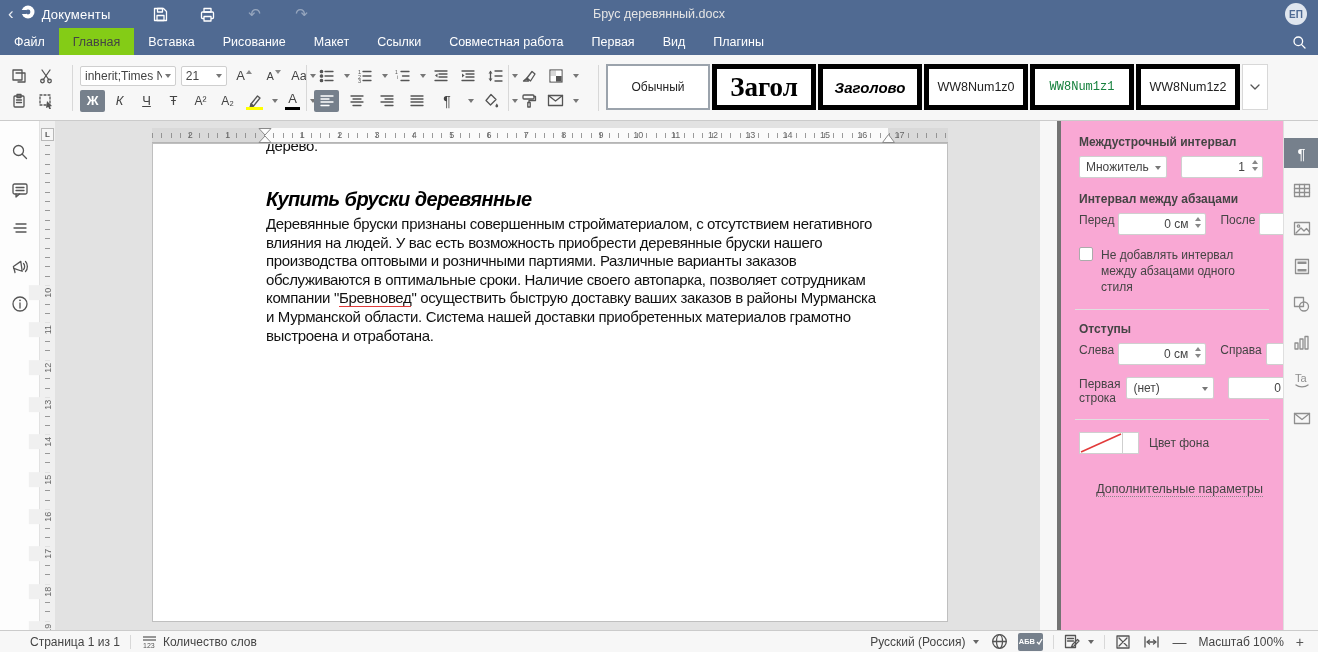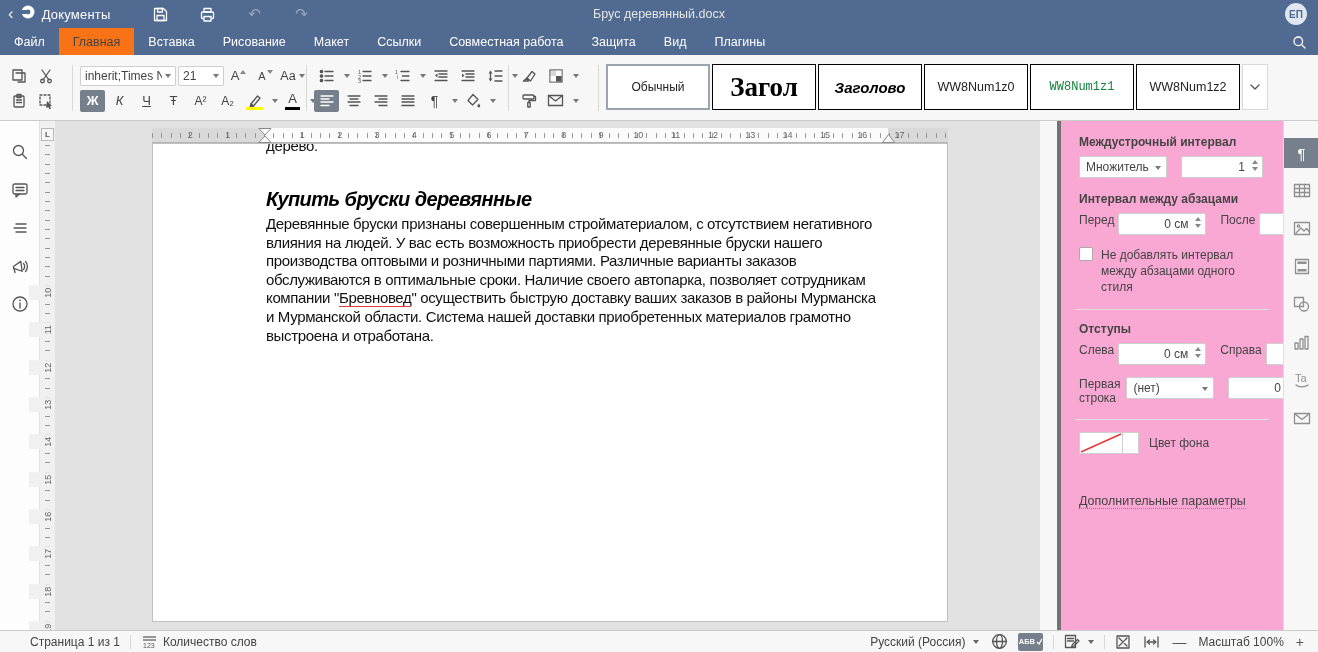--- a/index.html
+++ b/index.html
@@ -14,45 +14,45 @@
   .tb-icons { display:flex; align-items:center; gap:27px; margin-left:40px; }
   .tb-icons .hbtn { width:20px; height:20px; display:flex; align-items:center; justify-content:center; cursor:pointer; }
   .hbtn.dim { opacity:.4; }
   .undo-glyph { font-size:15px; color:#fff; }
   .doc-title { position:absolute; left:50%; transform:translateX(-50%); font-size:12.5px; color:#e5e5e5; white-space:nowrap; }
   .avatar { position:absolute; right:11px; top:3px; width:22px; height:22px; border-radius:50%; background:#dfe6ef; color:#4e6a94; font-size:10px; font-weight:bold; display:flex; align-items:center; justify-content:center; }
 
   
   .tabbar { position:absolute; left:0; top:28px; right:0; height:27px; background:#506a92; display:flex; align-items:stretch; }
   .tab { padding:0 14px; display:flex; align-items:center; color:#fff; font-size:12.5px; cursor:pointer; white-space:nowrap; }
-  .tab.active { background:#f97316; color:#444; }
+  .tab.active { background:#84cc16; color:#444; }
   .tab-search { position:absolute; right:9px; top:4px; width:20px; height:20px; display:flex; align-items:center; justify-content:center; cursor:pointer; }
 
   
   .toolbar { position:absolute; left:0; top:55px; right:0; height:66px; background:#f7f7f7; border-bottom:1px solid #cbcbcb; }
   .tgroup { position:absolute; top:0; height:66px; display:flex; flex-direction:column; justify-content:center; gap:3px; }
-  .trow { display:flex; align-items:center; gap:2px; }
+  .trow { display:flex; align-items:center; gap:2px;justify-content:space-between; }
   .tdivider { position:absolute; top:10px; height:46px; width:1px; background:#d8d8d8; }
   .btn { min-width:25px; height:22px; display:flex; align-items:center; justify-content:center; border-radius:2px; cursor:pointer; color:#444; font-size:13px; position:relative; }
   .btn.on { background:#76808c; color:#fff; }
   .btn.on svg { stroke:#fff; }
   .dd { width:0; height:0; border-left:3.5px solid transparent; border-right:3.5px solid transparent; border-top:4px solid #777; margin-left:3px; cursor:pointer; }
   .combo { height:20px; background:#fff; border:1px solid #cfcfcf; border-radius:2px; display:flex; align-items:center; padding:0 4px; font-size:12px; color:#444; cursor:pointer; overflow:hidden; white-space:nowrap; }
   .combo .val { flex:1; overflow:hidden; }
   .bold-b { font-weight:bold; }
   .ital-b { font-style:italic; }
   .und-b { text-decoration:underline; }
   .pen-bar { position:absolute; left:4px; bottom:2px; width:17px; height:3px; background:#ffff00; }
   .col-bar { position:absolute; left:5px; bottom:2px; width:15px; height:3px; background:#000; }
   .case-b { font-size:12.5px; }
   svg.ic { stroke:#555; fill:none; stroke-width:1.3; stroke-linecap:round; stroke-linejoin:round; }
 
   
   .styles { position:absolute; left:606px; top:9px; display:flex; gap:2px; }
-  .stylebox { width:104px; height:46px; background:#fff; border:1px solid #000000; display:flex; align-items:center; justify-content:center; overflow:hidden; cursor:pointer; white-space:nowrap; }
+  .stylebox { width:104px; height:46px; background:#fff; border:5px solid #000000; display:flex; align-items:center; justify-content:center; overflow:hidden; cursor:pointer; white-space:nowrap; }
   .stylebox.selected { border:2px solid #9ba3ac; }
   .st-normal { font-size:12px; color:#222; }
   .st-h1 { font-family:"Liberation Serif",serif; font-size:27px; font-weight:bold; color:#000; }
   .st-h2 { font-size:15px; font-weight:bold; font-style:italic; color:#000; }
   .st-num { font-size:12.5px; color:#222; }
   .st-mono { font-family:"Liberation Mono",monospace; font-size:12px; color:#15803d; }
   .style-more { width:26px; height:46px; background:#fff; border:1px solid #d8d8d8; display:flex; align-items:center; justify-content:center; cursor:pointer; }
 
   
   .sidebar-left { position:absolute; left:0; top:121px; bottom:22px; width:40px; background:#fdfdfd; border-right:1px solid #e2e2e2; display:flex; flex-direction:column; align-items:center; padding-top:22px; gap:20px; }
@@ -95,21 +95,21 @@
   .sp-dn { width:0; height:0; border-left:3px solid transparent; border-right:3px solid transparent; border-top:4px solid #888; cursor:pointer; }
   .chk-row { display:flex; gap:8px; margin:2px 0 0 0; }
   .chkbox { width:14px; height:14px; background:#fff; border:1px solid #ababab; border-radius:2px; flex:none; cursor:pointer; }
   .chk-label { line-height:16px; }
   .p-hr { border-top:1px solid #e0e0e0; margin:14px -6px 12px -4px; }
   .swatch-row { display:flex; align-items:center; gap:10px; margin-top:4px; }
   .swatch { width:60px; height:22px; border:1px solid #cfcfcf; background:#fff; display:flex; cursor:pointer; }
   .swatch .sw-color { flex:1; position:relative; background:#fff; }
   .swatch .sw-color svg { position:absolute; inset:0; }
   .swatch .sw-dd { width:16px; border-left:1px solid #cfcfcf; display:flex; align-items:center; justify-content:center; }
-  .adv-link { margin-top:40px; text-align:left; }
+  .adv-link { margin-top:28px; text-align:right; }
   .adv-link span { font-size:12.5px; color:#444; border-bottom:1px dotted #888; cursor:pointer; }
 
   .rstrip { position:absolute; left:1283px; top:121px; bottom:22px; width:35px; background:#f7f7f7; border-left:1px solid #dfdfdf; }
   .rtile { position:absolute; left:0; width:35px; height:30px; display:flex; align-items:center; justify-content:center; cursor:pointer; }
   .rtile.on { background:#76808c; color:#fff; font-size:15px; }
   .rtile svg.ic { stroke:#8f8f8f; }
 
   
   .statusbar { position:absolute; left:0; bottom:0; right:0; height:22px; background:#f7f7f7; border-top:1px solid #cbcbcb; display:flex; align-items:center; font-size:12px; color:#444; }
   .sb-item { display:flex; align-items:center; gap:5px; cursor:pointer; white-space:nowrap; }
@@ -157,21 +157,21 @@
 </div>
 
 <div class="tabbar">
   <div class="tab">Файл</div>
   <div class="tab active">Главная</div>
   <div class="tab">Вставка</div>
   <div class="tab">Рисование</div>
   <div class="tab">Макет</div>
   <div class="tab">Ссылки</div>
   <div class="tab">Совместная работа</div>
-  <div class="tab">Защита</div>
+  <div class="tab">Первая</div>
   <div class="tab">Вид</div>
   <div class="tab">Плагины</div>
   <span class="tab-search">
     <svg class="ic" style="stroke:#fff" width="15" height="15" viewBox="0 0 15 15">
         <circle cx="6.3" cy="6.3" r="4.3"></circle>
         <line x1="9.6" y1="9.6" x2="13" y2="13"></line>
       </svg>
   </span>
 </div>
 

